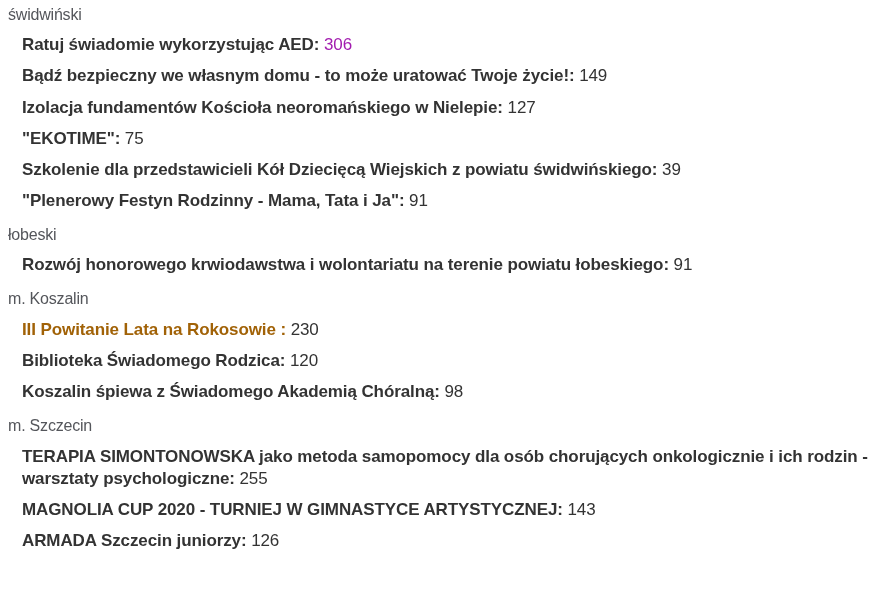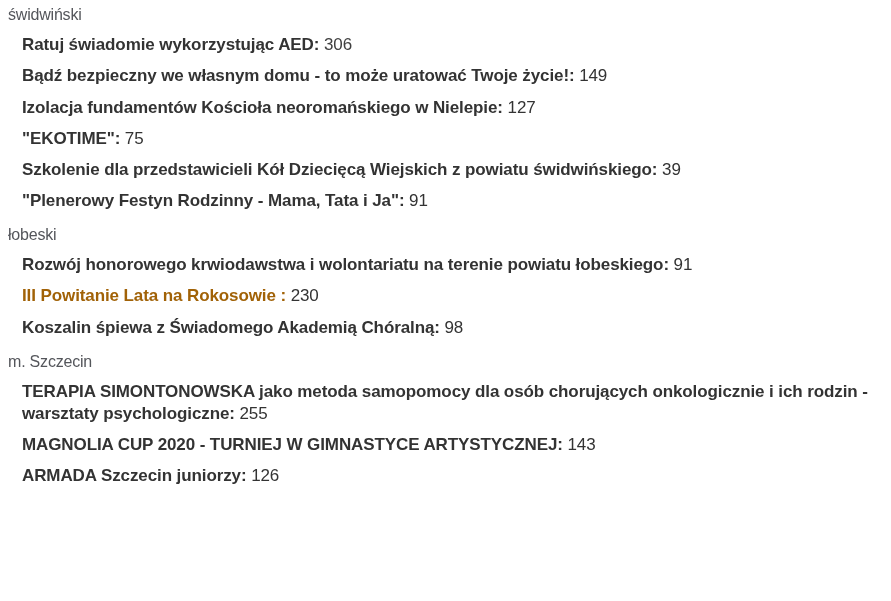--- a/index.html
+++ b/index.html
@@ -48,21 +48,21 @@
   }
 </style>
 </head>
 <body style="background: rgb(255, 255, 255);">
 
 <div class="content">
 
   <section>
     <h3 class="region-heading" style="color: rgb(84, 86, 91);">świdwiński</h3>
 
-  <p class="item" style="color: rgb(51, 51, 51);"><strong style="color: rgb(51, 51, 51);">Ratuj świadomie wykorzystując AED:</strong><span> </span><span class="count" style="color: #404040;">306</span></p>
+  <p class="item" style="color: rgb(51, 51, 51);"><strong style="color: rgb(51, 51, 51);">Ratuj świadomie wykorzystując AED:</strong><span> </span><span class="count" style="color: #a21caf;">306</span></p>
 
   <p class="item" style="color: rgb(51, 51, 51);"><strong style="color: rgb(51, 51, 51);">Bądź bezpieczny we własnym domu - to może uratować Twoje życie!:</strong><span> </span><span class="count" style="color: rgb(51, 51, 51);">149</span></p>
 
   <p class="item" style="color: rgb(51, 51, 51);"><strong style="color: rgb(51, 51, 51);">Izolacja fundamentów Kościoła neoromańskiego w Nielepie:</strong><span> </span><span class="count" style="color: rgb(51, 51, 51);">127</span></p>
 
   <p class="item" style="color: rgb(51, 51, 51);"><strong style="color: rgb(51, 51, 51);">"EKOTIME":</strong><span> </span><span class="count" style="color: rgb(51, 51, 51);">75</span></p>
 
   <p class="item" style="color: rgb(51, 51, 51);"><strong style="color: rgb(51, 51, 51);">Szkolenie dla przedstawicieli Kół Dziecięcą Wiejskich z powiatu świdwińskiego:</strong><span> </span><span class="count" style="color: rgb(51, 51, 51);">39</span></p>
 </section>
 
@@ -71,23 +71,25 @@
   <p class="item" style="color: rgb(51, 51, 51);"><strong style="color: rgb(51, 51, 51);">"Plenerowy Festyn Rodzinny - Mama, Tata i Ja":</strong><span> </span><span class="count" style="color: rgb(51, 51, 51);">91</span></p>
 </section>
 
   <section>
     <h3 class="region-heading" style="color: rgb(84, 86, 91);">łobeski</h3>
 
   <p class="item" style="color: rgb(51, 51, 51);"><strong style="color: rgb(51, 51, 51);">Rozwój honorowego krwiodawstwa i wolontariatu na terenie powiatu łobeskiego:</strong><span> </span><span class="count" style="color: rgb(51, 51, 51);">91</span></p>
 </section>
 
   <section>
+    <h3 class="region-heading" style="color: rgb(84, 86, 91);">m. Koszalin</h3>
 
   <p class="item" style="color: rgb(51, 51, 51);"><strong style="color: #a16207;">III Powitanie Lata na Rokosowie :</strong><span> </span><span class="count" style="color: rgb(51, 51, 51);">230</span></p>
 
+  <p class="item" style="color: rgb(51, 51, 51);"><strong style="color: rgb(51, 51, 51);">Biblioteka Świadomego Rodzica:</strong><span> </span><span class="count" style="color: rgb(51, 51, 51);">120</span></p>
 
   <p class="item" style="color: rgb(51, 51, 51);"><strong style="color: rgb(51, 51, 51);">Koszalin śpiewa z Świadomego Akademią Chóralną:</strong><span> </span><span class="count" style="color: rgb(51, 51, 51);">98</span></p>
 </section>
 
   <section>
     <h3 class="region-heading" style="color: rgb(84, 86, 91);">m. Szczecin</h3>
 
   <p class="item" style="color: rgb(51, 51, 51);"><strong style="color: rgb(51, 51, 51);">TERAPIA SIMONTONOWSKA jako metoda samopomocy dla osób chorujących onkologicznie i ich rodzin - warsztaty psychologiczne:</strong><span> </span><span class="count" style="color: rgb(51, 51, 51);">255</span></p>
 
   <p class="item" style="color: rgb(51, 51, 51);"><strong style="color: rgb(51, 51, 51);">MAGNOLIA CUP 2020 - TURNIEJ W GIMNASTYCE ARTYSTYCZNEJ:</strong><span> </span><span class="count" style="color: rgb(51, 51, 51);">143</span></p>

